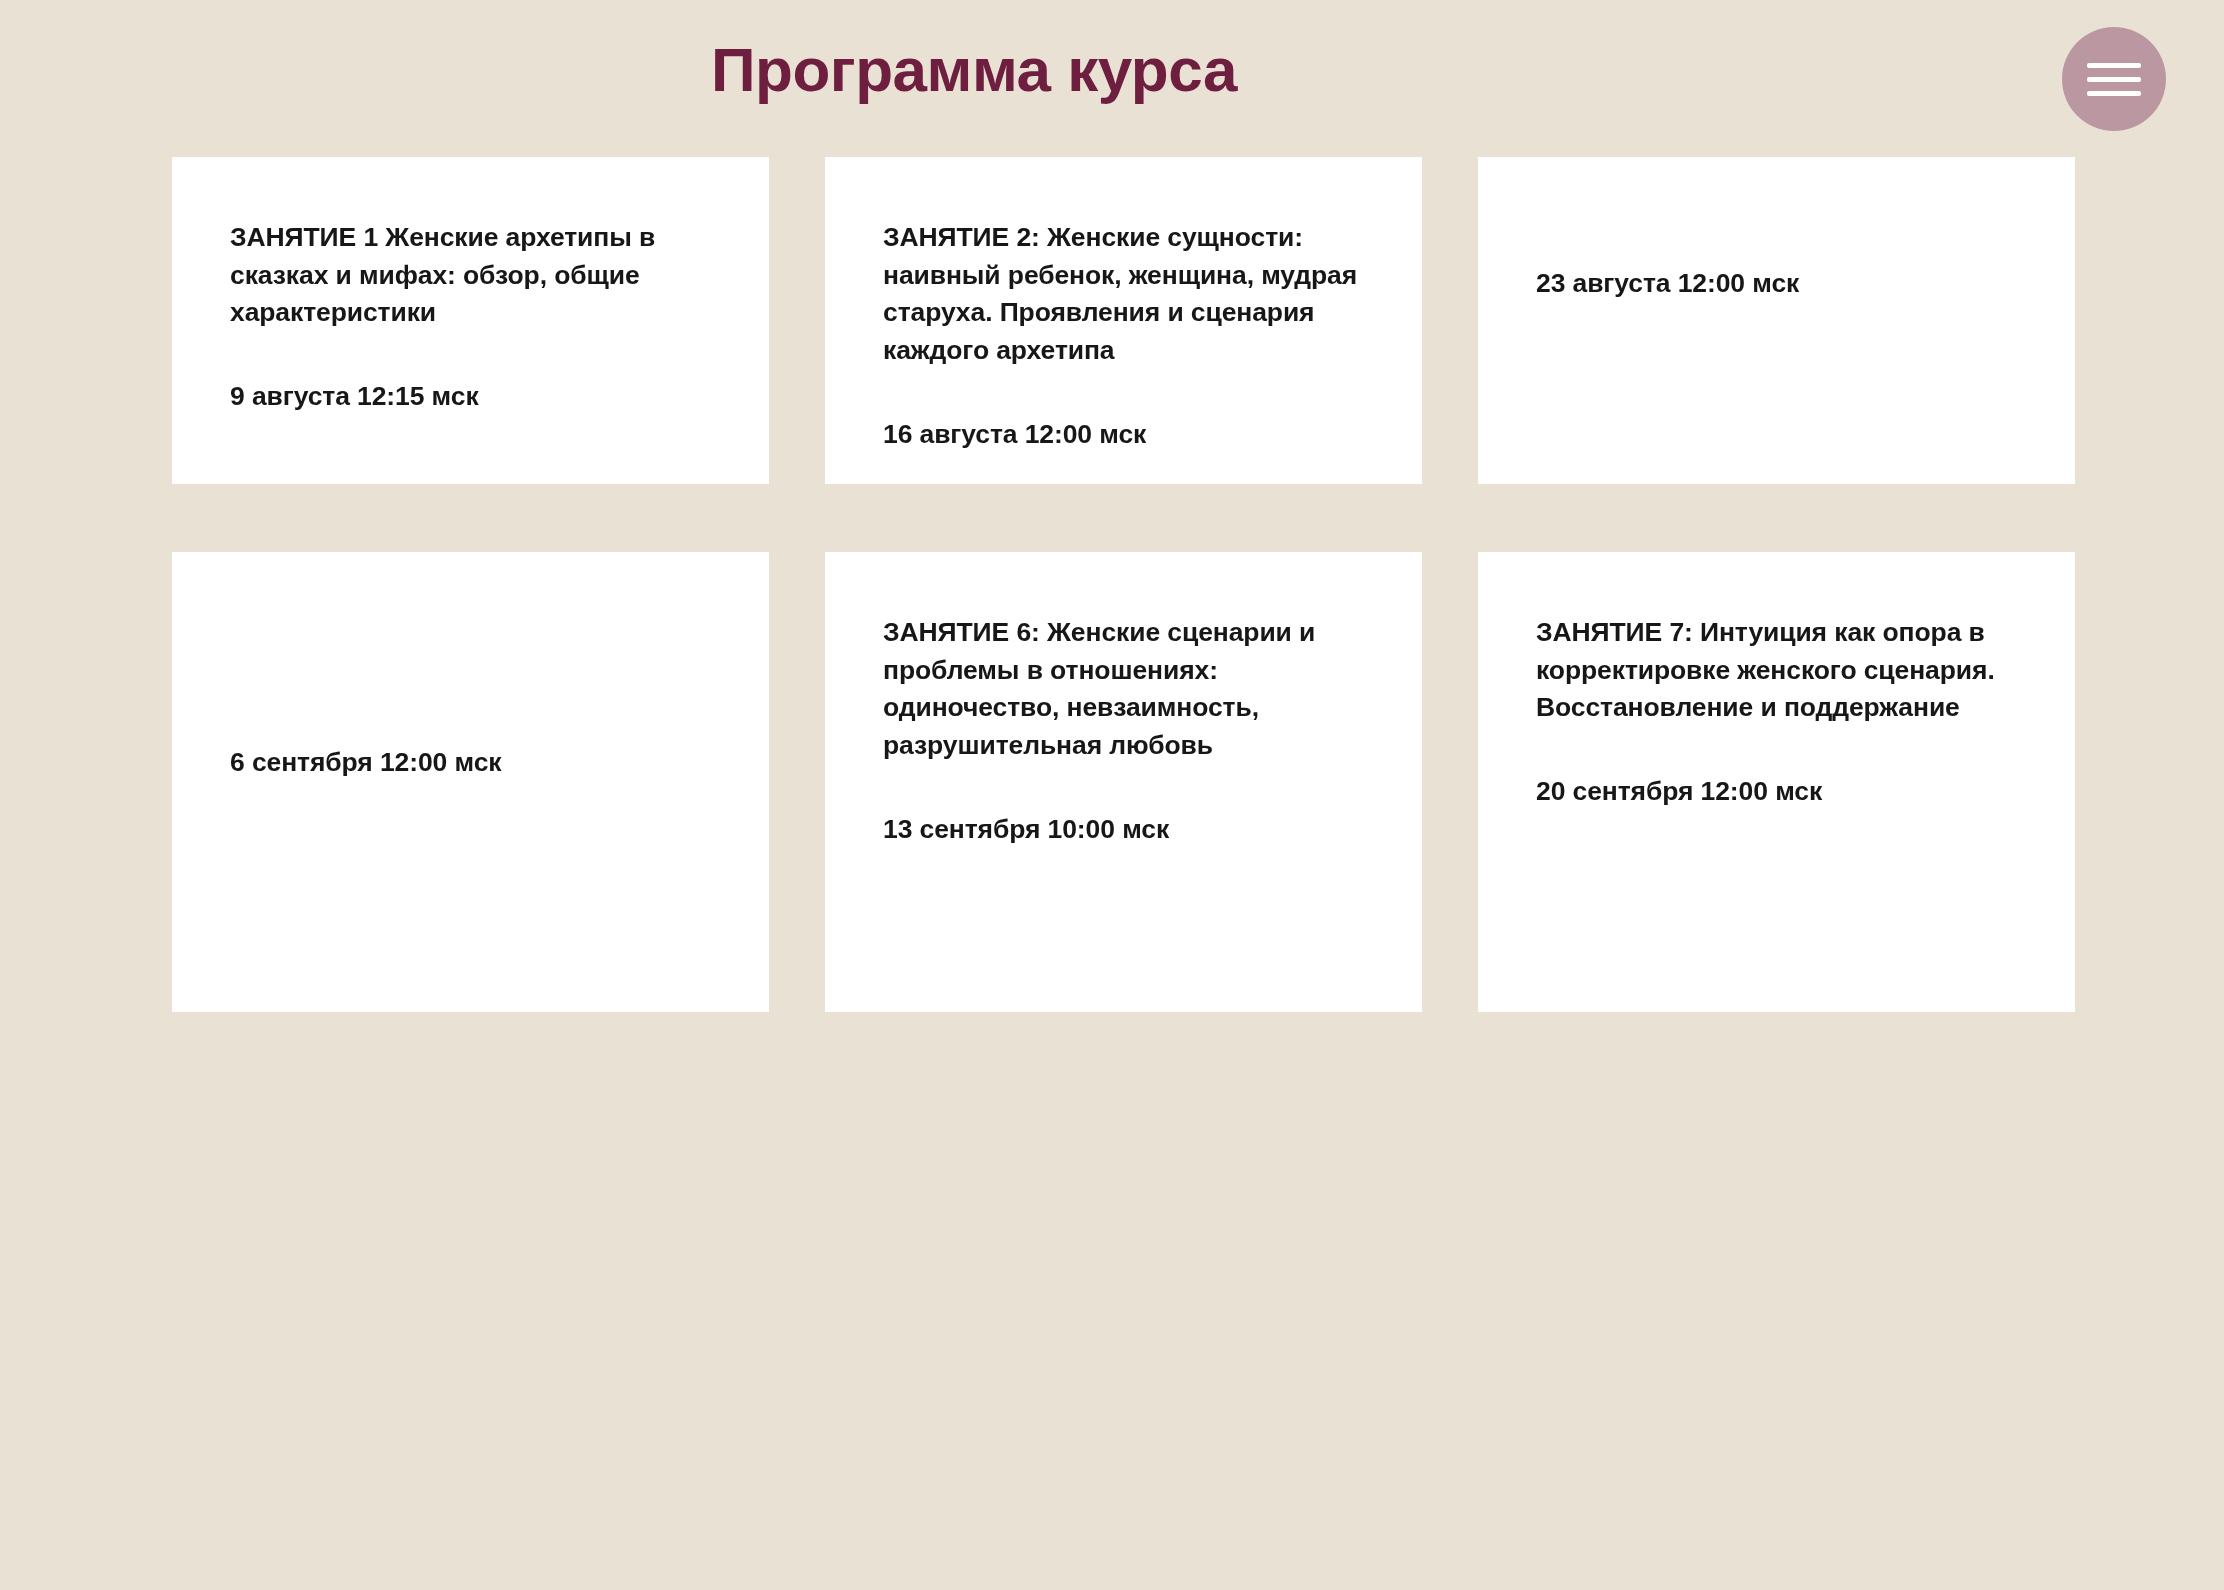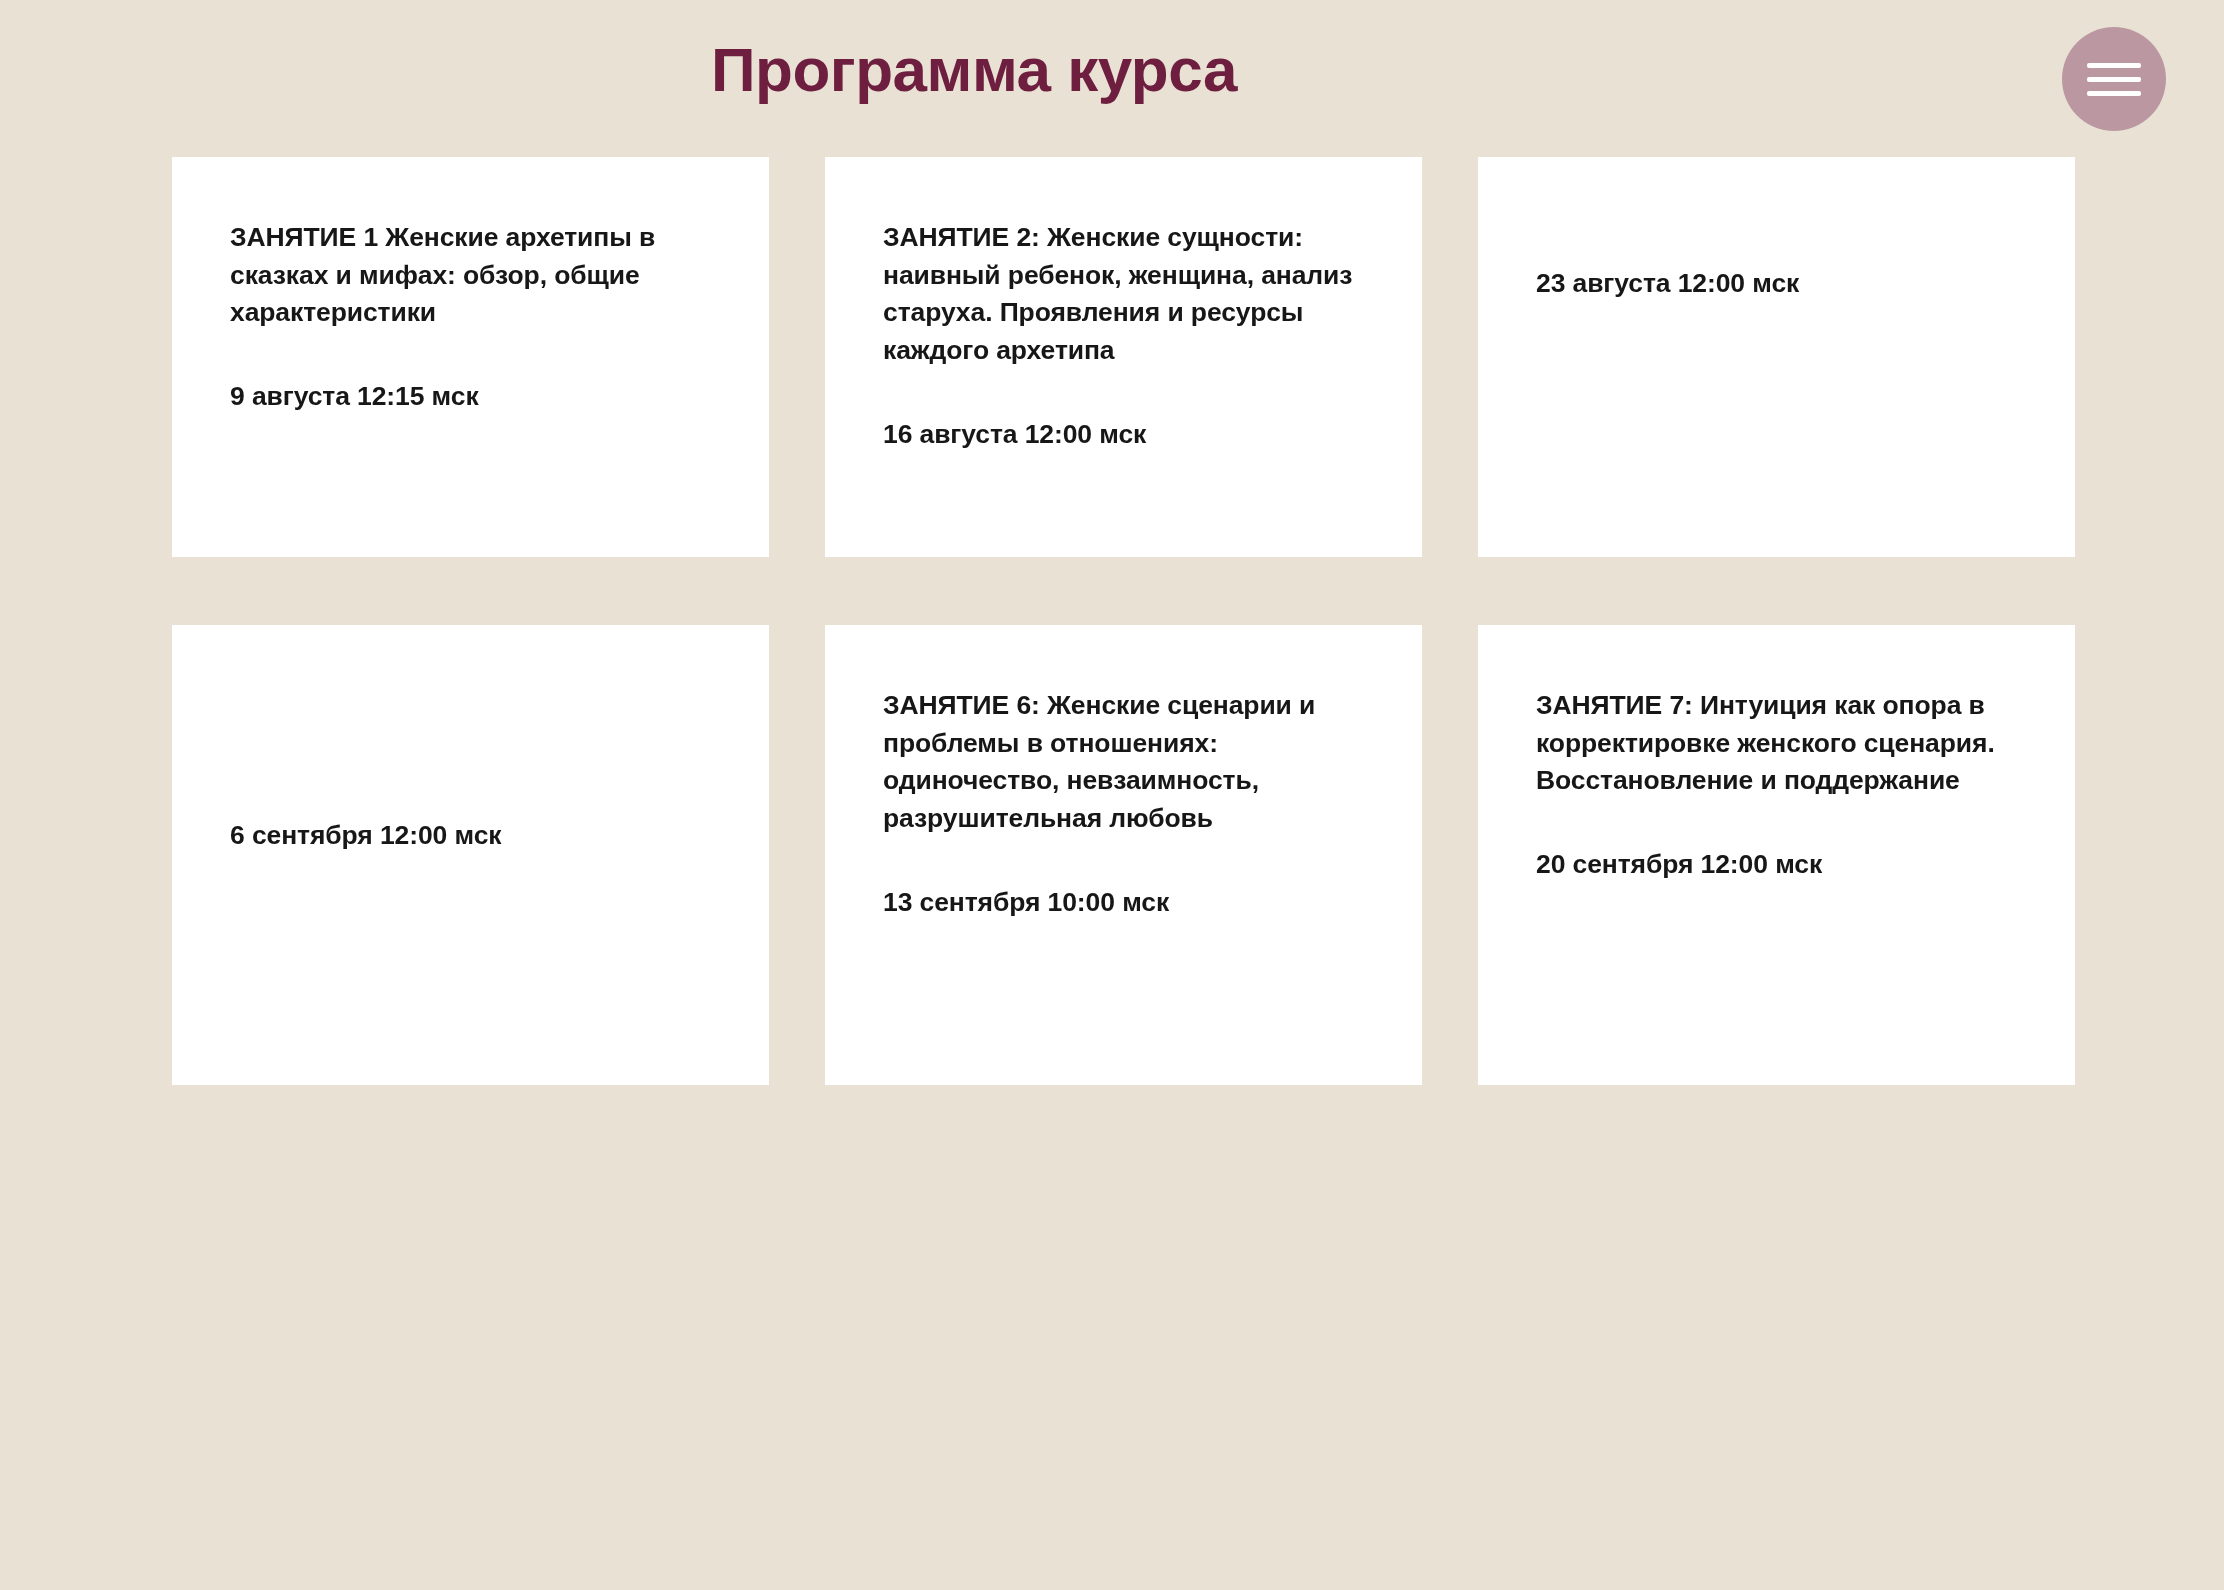--- a/index.html
+++ b/index.html
@@ -65,21 +65,21 @@
     width: 1884px;
     display: grid;
     grid-template-columns: repeat(3, 597px);
     column-gap: 56px;
     row-gap: 68px;
   }
   .card {
     background: #ffffff;
     padding: 62px 58px 40px 58px;
   }
-  .card-r1 { height: 400px; }
+  .card-r1 { height: 327px; }
   .card-r2 { height: 460px; }
   .card-r3 { height: 460px; }
 
   .card-title {
     font-size: 26.5px;
     font-weight: bold;
     color: #171717;
     line-height: 1.42;
     letter-spacing: -0.1px;
     margin: 0;
@@ -109,21 +109,21 @@
 
 <div class="grid">
 
   <div class="card card-r1">
     <p class="card-title">ЗАНЯТИЕ 1 Женские архетипы в сказках и мифах: обзор, общие характеристики</p>
     <div class="spacer-1"></div>
     <p class="card-date">9 августа 12:15 мск</p>
   </div>
 
   <div class="card card-r1">
-    <p class="card-title">ЗАНЯТИЕ 2: Женские сущности: наивный ребенок, женщина, анализ старуха. Проявления и ресурсы каждого архетипа</p>
+    <p class="card-title">ЗАНЯТИЕ 2: Женские сущности: наивный ребенок, женщина, мудрая старуха. Проявления и сценария каждого архетипа</p>
     <div class="spacer-1"></div>
     <p class="card-date">16 августа 12:00 мск</p>
   </div>
 
   <div class="card card-r1">
     <div class="spacer-1"></div>
     <p class="card-date">23 августа 12:00 мск</p>
   </div>
 
 

